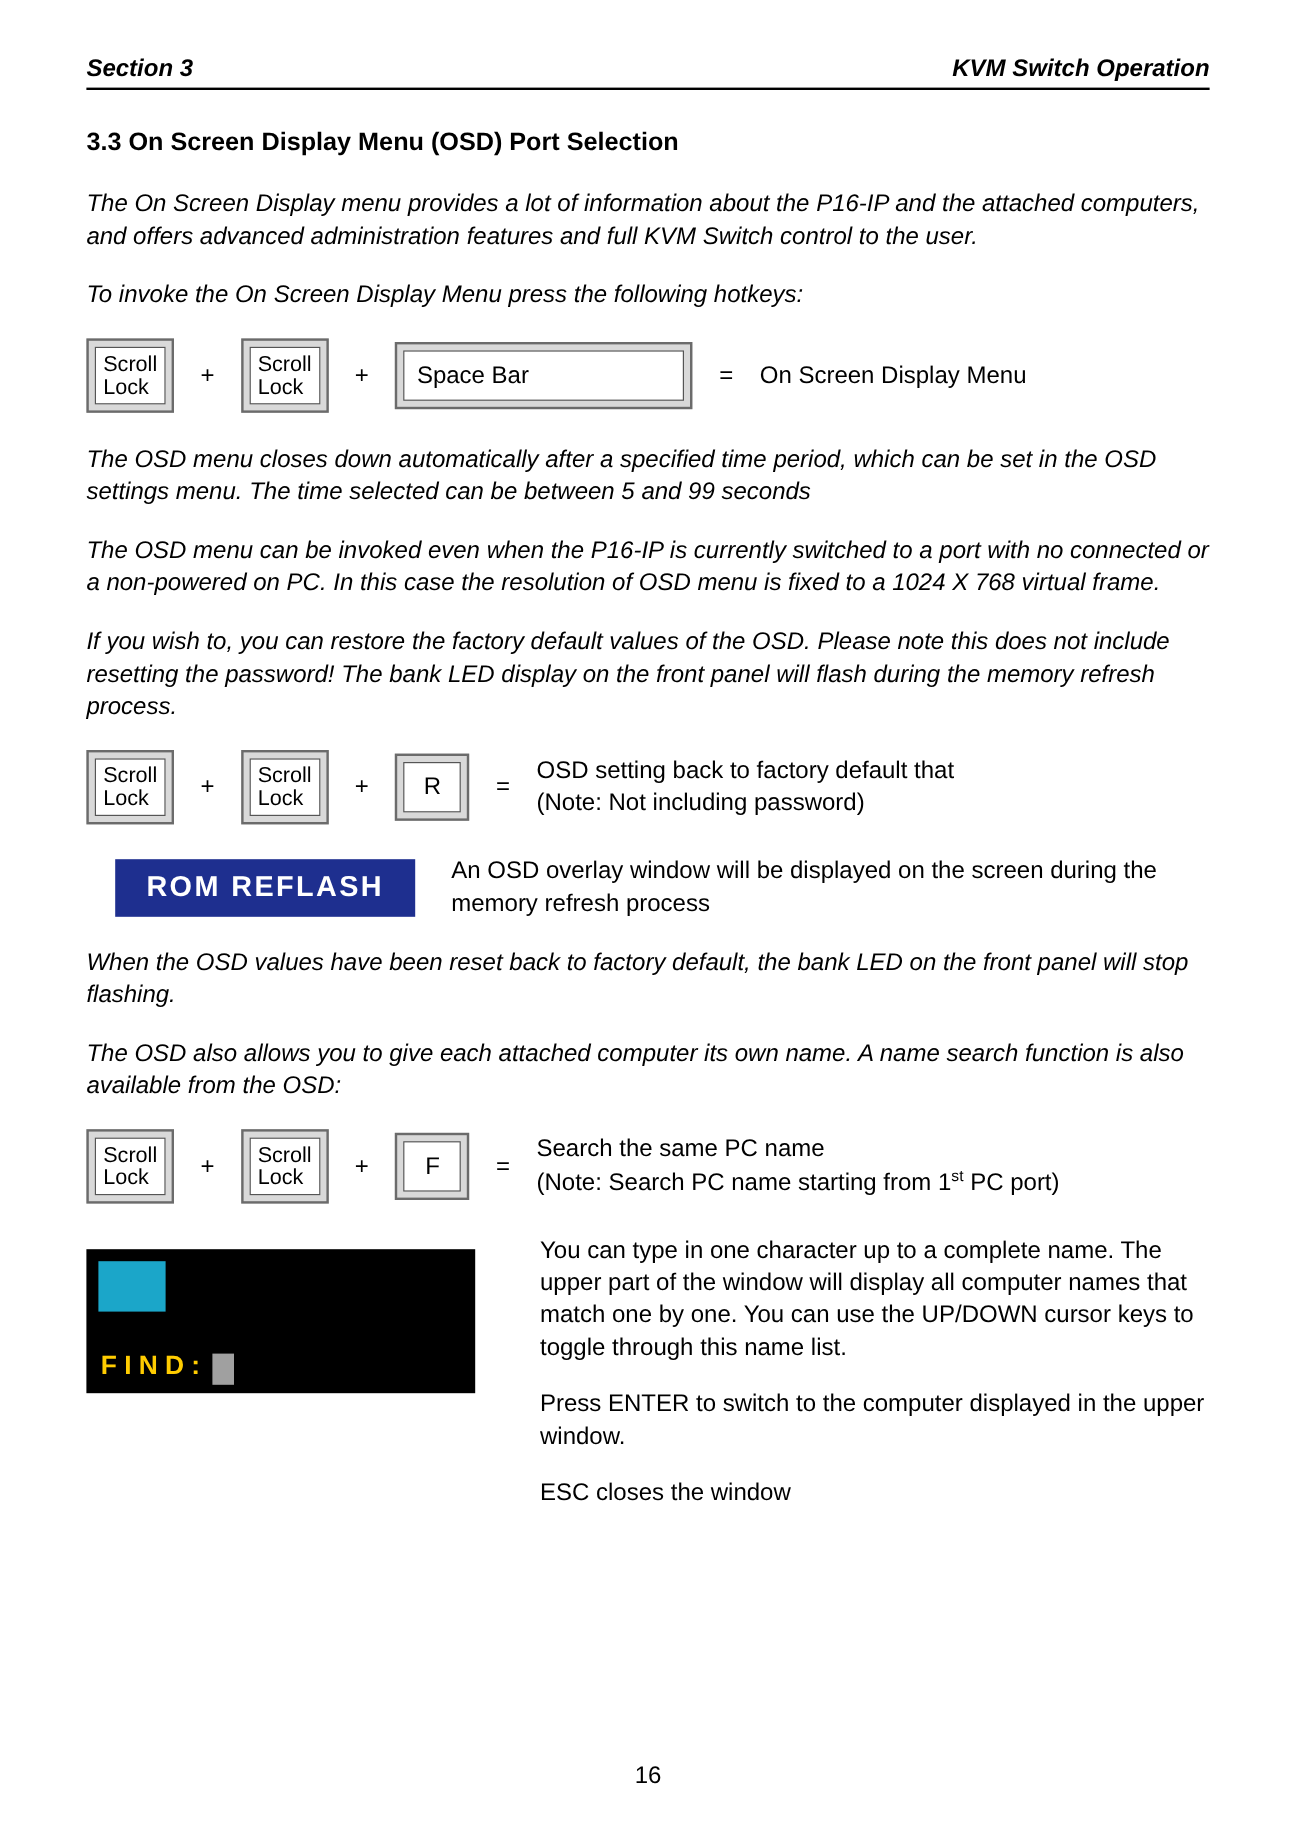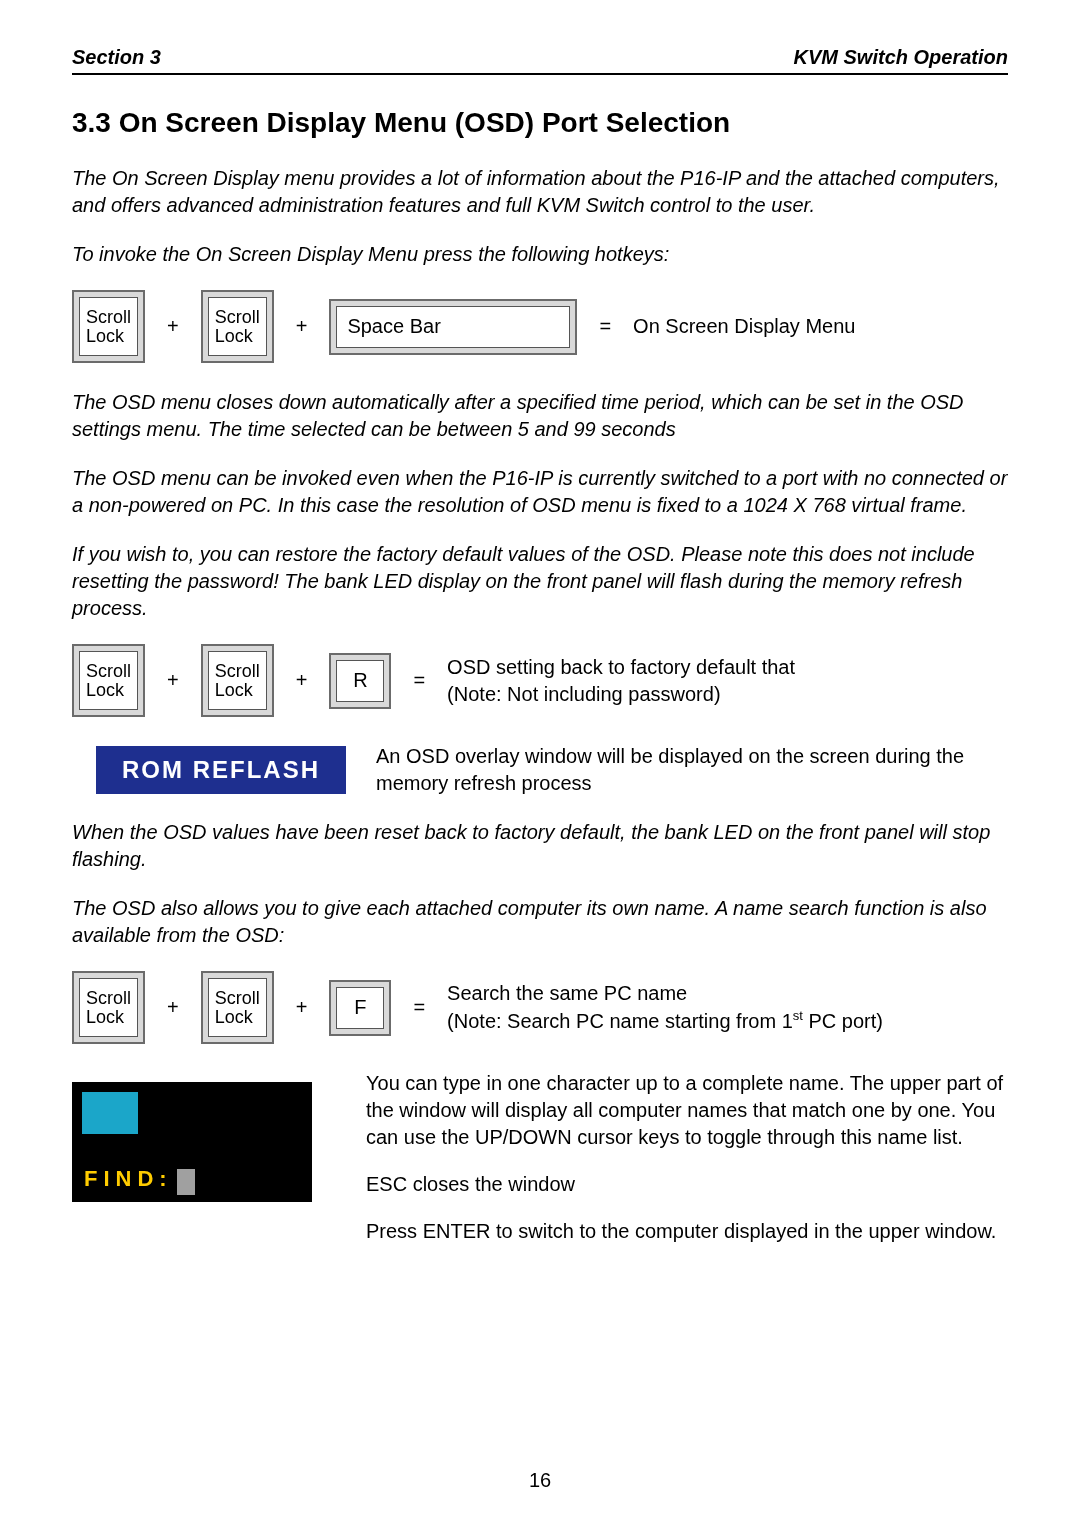--- a/index.html
+++ b/index.html
@@ -19,39 +19,39 @@
   .header-bar {
     display: flex;
     justify-content: space-between;
     font-style: italic;
     font-weight: 700;
     font-size: 20px;
     border-bottom: 2px solid #000;
     padding-bottom: 4px;
   }
   h1.section-title {
-    font-size: 28px;
+    font-size: 21px;
     font-weight: 700;
     margin: 32px 0 26px 0;
   }
   p.body {
     font-size: 20px;
     line-height: 1.35;
     margin: 0 0 22px 0;
     font-style: italic;
   }
   .hotkey-row {
     display: flex;
     align-items: center;
     gap: 22px;
     margin: 0 0 26px 0;
   }
   .key {
     min-width: 62px;
-    height: 73px;
+    height: 62px;
     border: 2px solid #6b6b6b;
     background: #d9d9d9;
     display: flex;
     align-items: stretch;
     justify-content: stretch;
     box-sizing: border-box;
     position: relative;
   }
   .key-inner {
     margin: 5px;
@@ -90,21 +90,21 @@
     align-items: center;
     gap: 30px;
     margin: 0 0 22px 0;
   }
   .inline-row .text {
     font-size: 20px;
     line-height: 1.35;
     flex: 1;
   }
   .find-box {
-    width: 240px;
+    width: 324px;
     height: 120px;
     background: #000;
     position: relative;
     margin-top: 12px;
     flex: 0 0 auto;
   }
   .find-upper {
     position: absolute;
     left: 10px;
     top: 10px;
@@ -265,19 +265,19 @@
   <div class="find-flex">
     <div class="find-box">
       <div class="find-upper"></div>
       <div class="find-label">
         <span>FIND:</span>
         <span class="find-cursor"></span>
       </div>
     </div>
     <div class="find-explain">
       <p>You can type in one character up to a complete name. The upper part of the window will display all computer names that match one by one. You can use the UP/DOWN cursor keys to toggle through this name list.</p>
+      <p>Press ENTER to switch to the computer displayed in the upper window.</p>
       <p>ESC closes the window</p>
-      <p>Press ENTER to switch to the computer displayed in the upper window.</p>
     </div>
   </div>
 
   <div class="page-number">16</div>
 </div>
 
 </body></html>

